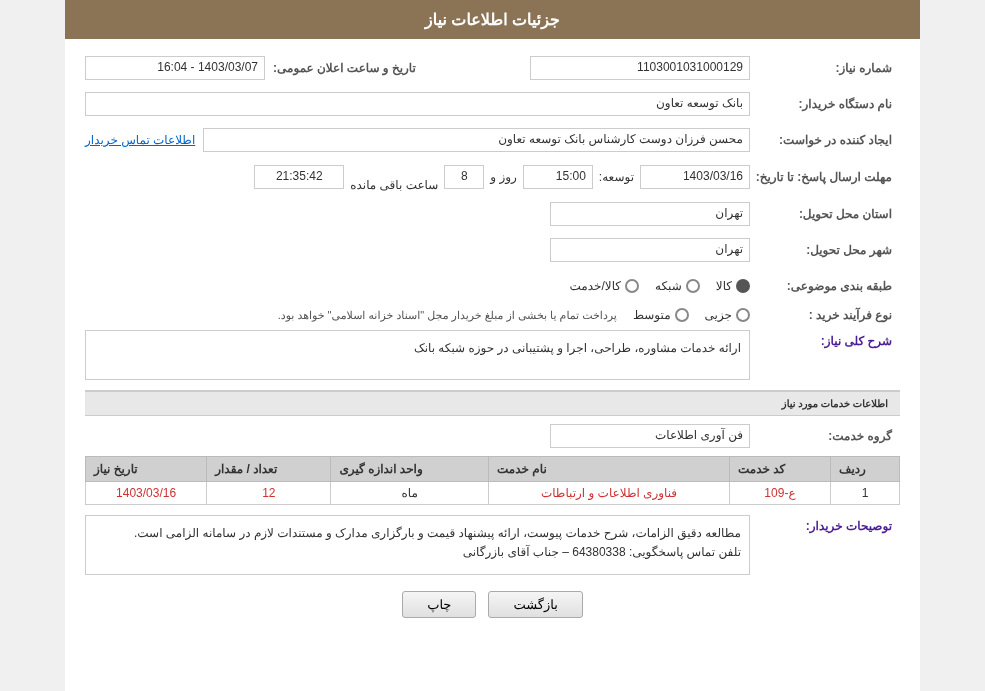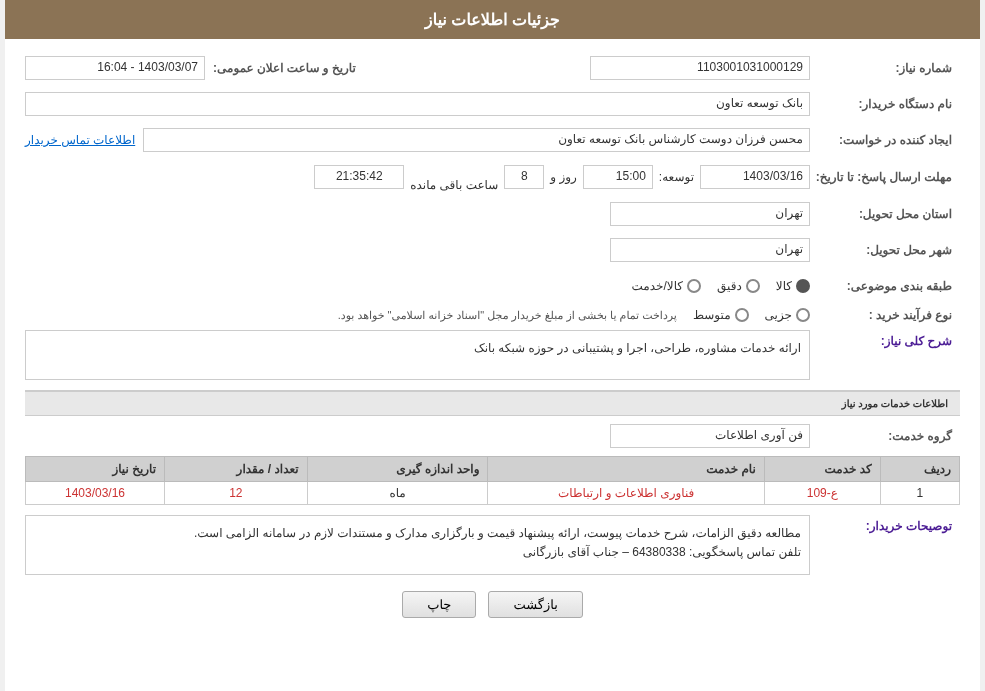--- a/index.html
+++ b/index.html
@@ -4,21 +4,21 @@
   <style>
     * { box-sizing: border-box; margin: 0; padding: 0; }
     body {
       font-family: Tahoma, Arial, sans-serif;
       font-size: 12px;
       background: #f0f0f0;
       direction: rtl;
       color: #333;
     }
     .page-container {
-      width: 975px;
+      width: 855px;
       min-height: 691px;
       background: #fff;
       margin: 0 auto;
     }
     .header-bar {
       background: #8B7355;
       color: #fff;
       text-align: center;
       padding: 10px 0;
       font-size: 16px;
@@ -74,21 +74,21 @@
     }
     table {
       width: 100%;
       border-collapse: collapse;
       font-size: 12px;
     }
     table th {
       background: #d0d0d0;
       border: 1px solid #bbb;
       padding: 5px 8px;
-      text-align: right;
+      text-align: left;
       font-weight: bold;
     }
     table td {
       border: 1px solid #ccc;
       padding: 4px 8px;
       text-align: center;
     }
     .description-box {
       border: 1px solid #ccc;
       background: #fff;
@@ -235,21 +235,21 @@
 
     <div class="row">
       <span class="label">طبقه بندی موضوعی:</span>
       <div class="radio-group">
         <div class="radio-item">
           <span class="radio-circle"></span>
           <span>کالا/خدمت</span>
         </div>
         <div class="radio-item">
           <span class="radio-circle"></span>
-          <span>دقیق</span>
+          <span>شبکه</span>
         </div>
         <div class="radio-item">
           <span class="radio-circle selected"></span>
           <span>کالا</span>
         </div>
       </div>
     </div>
 
     <div class="process-type-row">
       <span class="label">نوع فرآیند خرید :</span>

